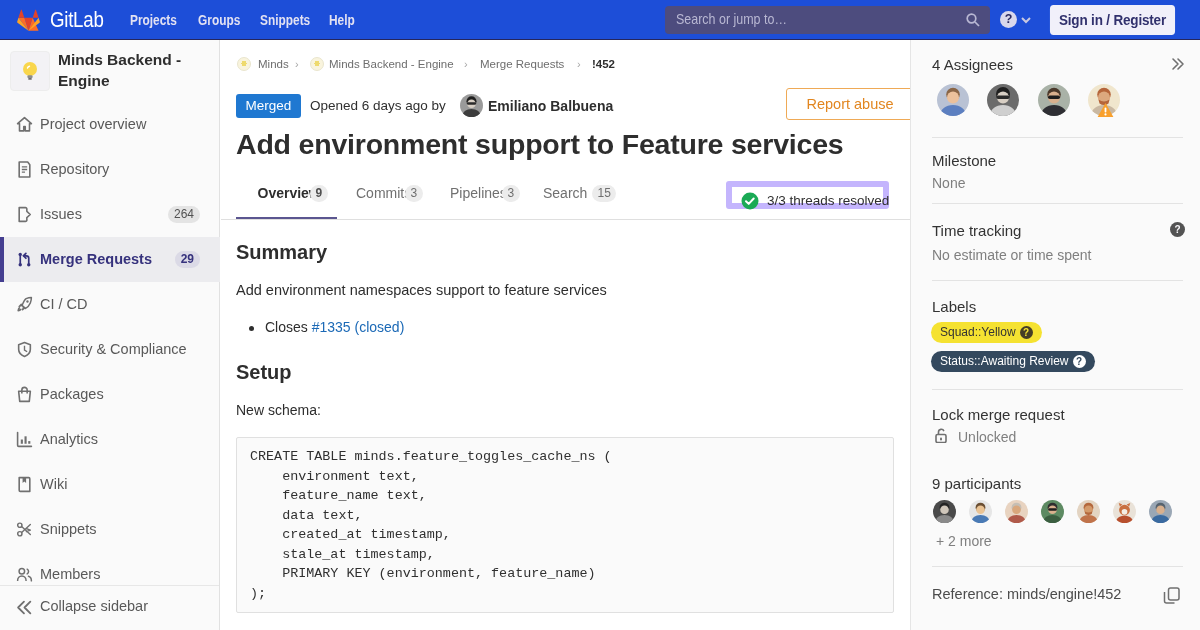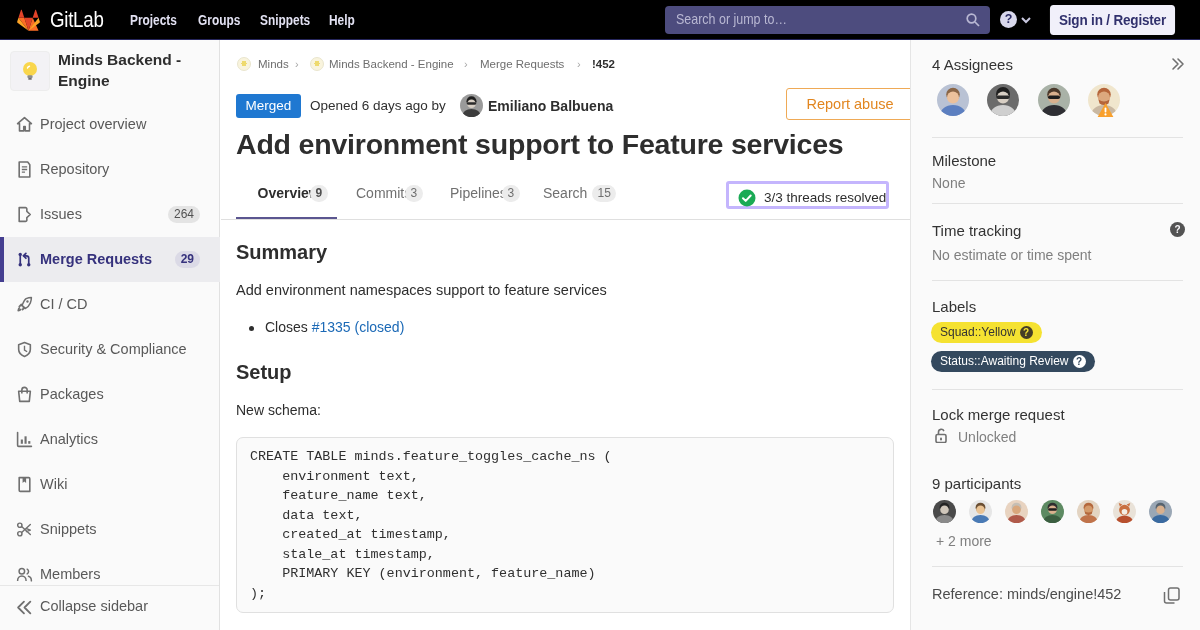--- a/index.html
+++ b/index.html
@@ -1,18 +1,18 @@
 <!DOCTYPE html>
 <html><head>
 <meta charset="utf-8">
 <style>
 * { margin:0; padding:0; box-sizing:border-box; }
 html,body { width:1200px; height:630px; overflow:hidden; font-family:"Liberation Sans", sans-serif; background:#fff; }
 
-#navbar { position:absolute; left:0; top:0; width:1200px; height:40px; background:#000000; border-bottom:1px solid #26265c; }
+#navbar { position:absolute; left:0; top:0; width:1200px; height:40px; background:#1d4ed8; border-bottom:1px solid #26265c; }
 #logo { position:absolute; left:16px; top:8px; }
 #wordmark { position:absolute; left:50px; top:0; height:40px; line-height:40px; color:#fff; font-size:21.5px; font-weight:400; letter-spacing:-0.3px; transform:scaleX(.87); transform-origin:left center; }
 .navlink { position:absolute; top:0; height:40px; line-height:40px; color:#e2e1f2; font-size:14.5px; font-weight:600; transform:scaleX(.82); transform-origin:left center; }
 #searchbox { position:absolute; left:665px; top:6px; width:325px; height:28px; background:#4d4c7e; border-radius:4px; }
 #searchbox span { position:absolute; left:11px; top:5px; font-size:14.5px; color:#b9b8d3; display:inline-block; transform:scaleX(.86); transform-origin:left center; }
 #helpq { position:absolute; left:1000px; top:11px; width:17px; height:17px; border-radius:50%; background:#d9d8ec; color:#292961; font-size:12.5px; font-weight:700; text-align:center; line-height:17px; }
 #signin { position:absolute; left:1043px; top:5px; width:139px; height:30px; background:#f1f0fa; border-radius:4px; text-align:center; line-height:30px; font-size:15px; font-weight:700; color:#31316d; letter-spacing:-0.2px; transform:scaleX(.9); transform-origin:center; }
 
 #lsb { position:absolute; left:0; top:40px; width:220px; height:590px; background:#fafafa; border-right:1px solid #e1e1e1; }
 #ptile { position:absolute; left:10px; top:11px; width:40px; height:40px; background:#f3f2f5; border:1px solid #ededed; border-radius:4px; }
@@ -37,29 +37,29 @@
 #authorname { position:absolute; left:267px; top:54px; height:24px; line-height:24px; font-size:14px; font-weight:700; color:#2e2e2e; }
 #reportabuse { position:absolute; left:565px; top:48px; width:128px; height:32px; border:1px solid #efaa56; border-radius:3px; background:#fff; color:#e2861f; font-size:14.5px; text-align:center; line-height:30px; }
 #mrtitle { position:absolute; left:15px; top:88px; width:660px; font-size:28.5px; font-weight:700; color:#2e2e2e; letter-spacing:-0.2px; }
 
 .tab { position:absolute; top:145px; height:16px; line-height:16px; font-size:14px; color:#707070;margin-left:12px; }
 .tbadge { position:absolute; top:145px; height:17px; border-radius:9px; background:#ececec; color:#6f6f6f; font-size:12px; line-height:17px; padding:0 5.5px; }
 #tab-ov { color:#2e2e2e; font-weight:700; }
 #tbadge-ov { color:#4f4f4f; font-weight:700; }
 #tab-underline { position:absolute; left:14.5px; top:176.5px; width:101px; height:2.5px; background:#5b5690; }
 #tabs-border { position:absolute; left:0px; top:178.5px; width:689px; border-top:1px solid #dfdfdf; }
-#resolved { position:absolute; left:505px; top:141px; width:163px; height:28px; background:#fff; border:3px solid #c4b5fd; border-radius:3px; }
+#resolved { position:absolute; left:505px; top:141px; width:163px; height:28px; background:#fff; border:6px solid #c4b5fd; border-radius:3px; }
 #resolved svg { position:absolute; left:9px; top:5px; }
 #resolved span { position:absolute; left:35px; top:0; height:28px; line-height:27px; font-size:13.5px; color:#2e2e2e; white-space:nowrap; }
 h2.mdh { position:absolute; left:15px; font-size:20px; font-weight:700; color:#2e2e2e; }
 .mdp { position:absolute; left:15px; font-size:14px; color:#2e2e2e; }
 #bullet { position:absolute; left:27.5px; top:286px; width:5px; height:5px; border-radius:50%; background:#2e2e2e; }
 #closes { position:absolute; left:44px; top:279px; font-size:14px; color:#2e2e2e; }
 #closes a { color:#1b69b6; text-decoration:none; }
-#codeblock { position:absolute; left:15px; top:397px; width:658px; height:176px; background:#fafafa; border:1px solid #e0e0e0; border-radius:7px; }
+#codeblock { position:absolute; left:15px; top:397px; width:658px; height:176px; background:#fafafa; border:1px solid #e0e0e0; border-radius:2px; }
 #codeblock pre { margin:9px 13px; font-family:"Liberation Mono", monospace; font-size:13.4px; line-height:19.5px; color:#303030; }
 
 #rsb { position:absolute; left:910px; top:40px; width:290px; height:590px; background:#fafafa; border-left:1px solid #e5e5e5; }
 .rtitle { position:absolute; left:21px; font-size:15px; color:#333; }
 .rgray { position:absolute; left:21px; font-size:14px; color:#7f7f7f; }
 .rdiv { position:absolute; left:21px; width:251px; border-top:1px solid #e3e3e3; }
 .asav { position:absolute; top:43.5px; width:32px; height:32px; border-radius:50%; overflow:hidden; }
 .pav { position:absolute; top:460px; width:23px; height:23px; border-radius:50%; overflow:hidden; }
 .lpill { position:absolute; left:20px; height:21px; border-radius:10.5px; font-size:12px; line-height:21px; padding:0 9px; }
 .qcirc { display:inline-block; width:13px; height:13px; border-radius:50%; font-size:10px; font-weight:700; text-align:center; line-height:13px; vertical-align:0px; margin-left:4px; }

